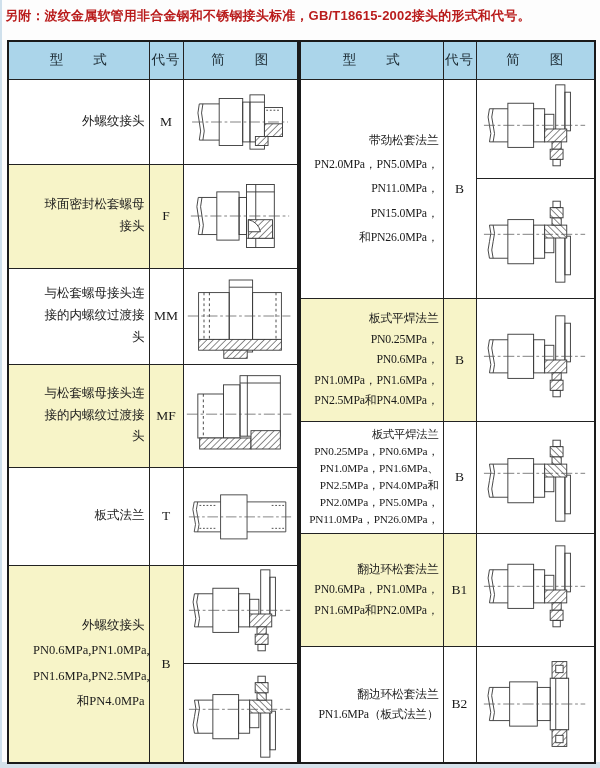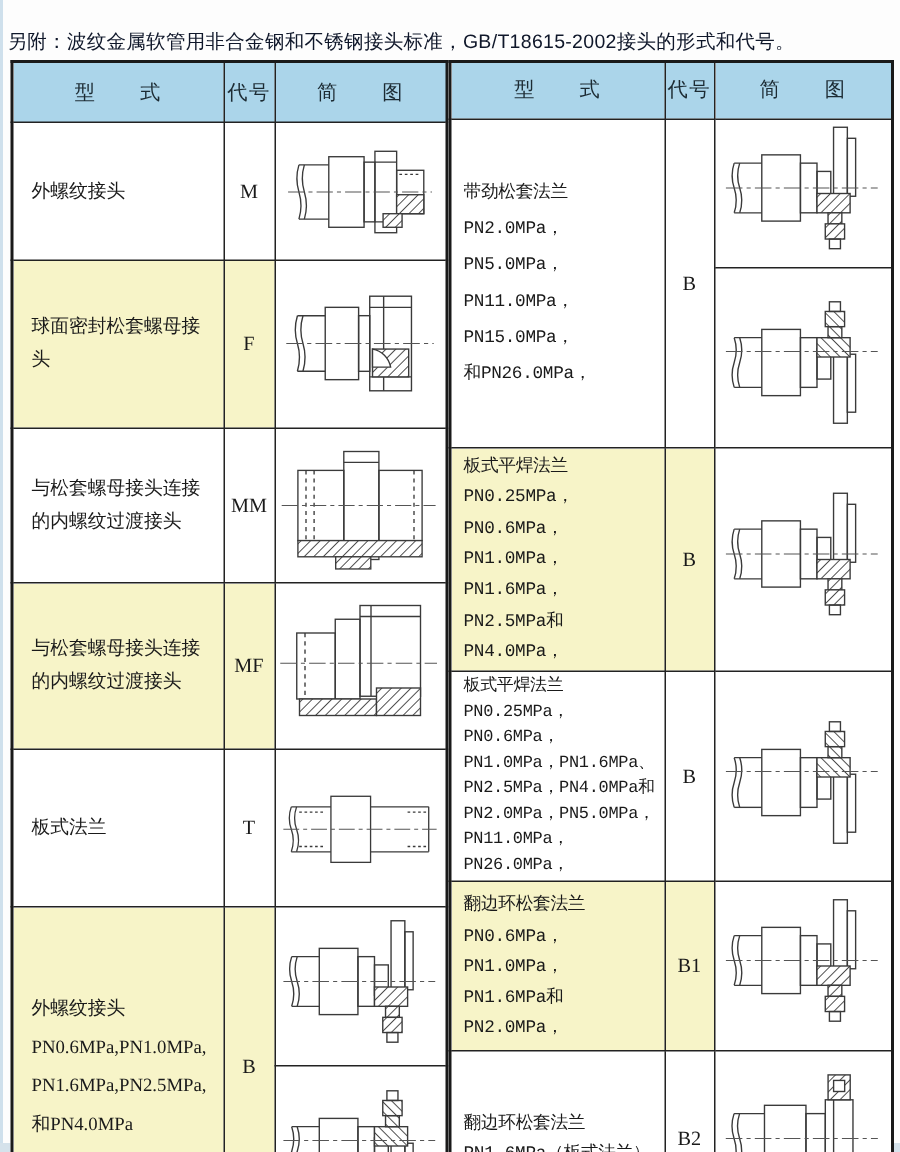--- a/index.html
+++ b/index.html
@@ -14,46 +14,46 @@
     position:relative;
     background:#fdfdfd;
     font-family:"Liberation Serif","DejaVu Serif",serif;
     color:#1a1a1a;
   }
   .edge-left{position:absolute;left:0;top:0;width:2px;height:768px;background:var(--edge);}
   .edge-bottom{position:absolute;left:0;top:762px;width:600px;height:6px;background:#d5e2eb;}
   .page-title{
     position:absolute;left:5px;top:7px;width:592px;
     font-family:"Liberation Sans","DejaVu Sans",sans-serif;
-    font-weight:normal;font-size:13px;letter-spacing:.2px;color:#0f172a;margin-top:12px;
+    font-weight:bold;font-size:13px;letter-spacing:.2px;color:#b91c1c;
   }
   .tables{position:absolute;left:7px;top:40px;display:flex;}
   table.tbl{
     border-collapse:collapse;table-layout:fixed;
     border:2px solid var(--border);
     background:#fff;
   }
   table.tbl th,table.tbl td{
     border:1px solid #222;
     vertical-align:middle;
     overflow:hidden;
   }
   th{
     background:var(--header-bg);
     font-weight:normal;font-size:13.5px;letter-spacing:1px;color:#1c2b33;
   }
   td.type{
     font-size:12.5px;line-height:1.75;
-    padding:2px 4px 2px 12px;
+    padding:2px 4px 2px 24px;
     white-space:pre-line;
-    text-align:left;
+    text-align:right;
   }
   td.type.loose{line-height:2.05;}
   td.type.dense{line-height:1.5;font-size:11.5px;}
-  #tbl-right td.type{font-size:11.8px;letter-spacing:-.2px;padding-left:8px;font-family:Liberation Mono, monospace;}
+  #tbl-right td.type{font-size:11.8px;letter-spacing:-.2px;padding-left:8px;}
   #tbl-right td.type.dense{font-size:11.3px;}
   td.code{font-size:13.5px;text-align:center;}
   td.diag-cell{padding:0;}
   .diag{width:100%;height:100%;display:flex;align-items:center;justify-content:center;}
   .diag svg{display:block;}
   .hl{background:var(--highlight);}
 </style>
 </head>
 <body>
 

